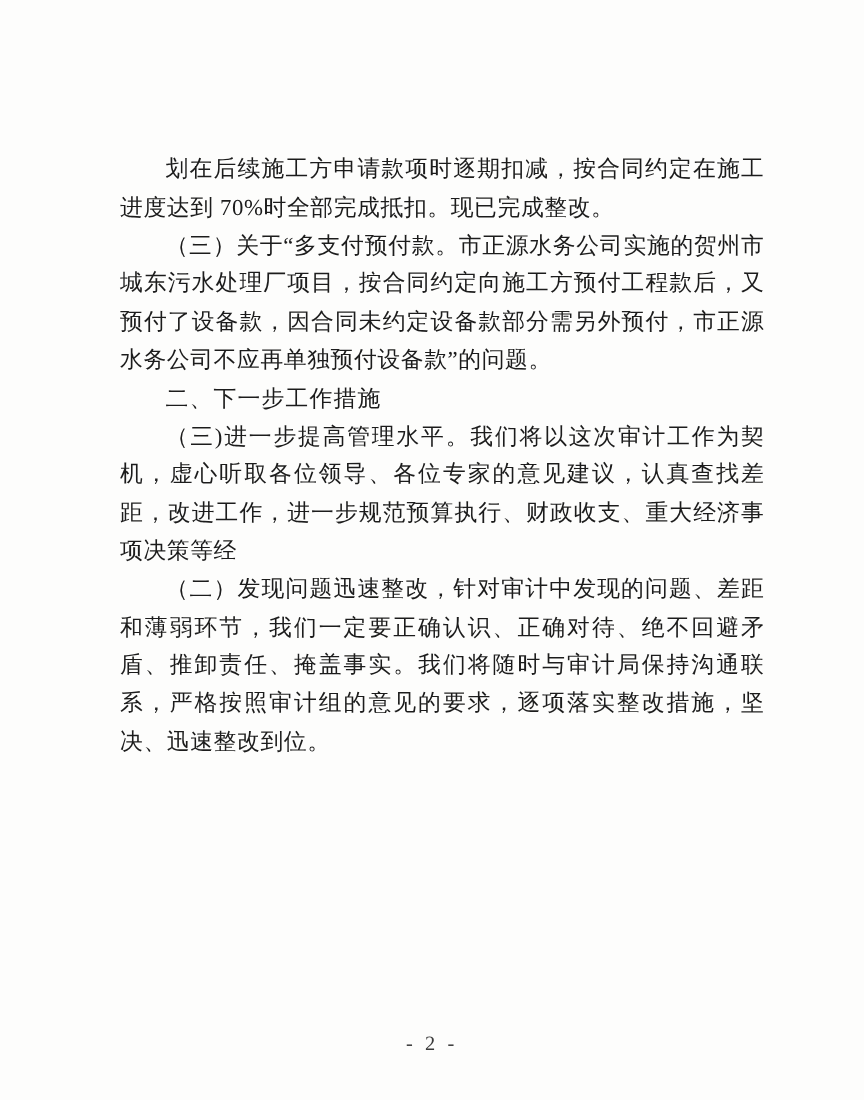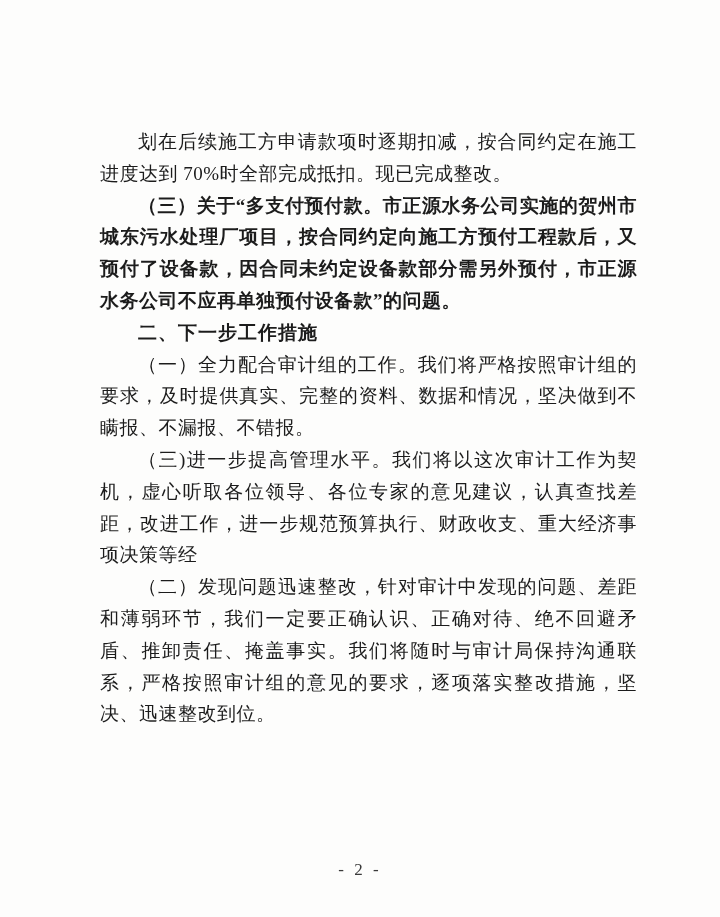--- a/index.html
+++ b/index.html
@@ -27,24 +27,24 @@
     text-align: justify;
     text-justify: inter-ideograph;
   }
   p.para {
     margin: 0;
     padding: 0;
     text-indent: 2em;
     letter-spacing: 0.5px;
   }
   p.style-bold {
-    font-weight: 700;
+    font-weight: 400;
   }
   p.style-heading {
-    font-weight: 700;
+    font-weight: 400;
     font-family: "Liberation Sans", "DejaVu Sans", sans-serif;
     letter-spacing: 1px;
   }
   .footer {
     position: absolute;
     top: 859px;
     left: 0;
     width: 720px;
     text-align: center;
     font-size: 17px;
@@ -56,18 +56,17 @@
 </style>
 </head>
 <body>
 
 <div class="page">
   <div class="text-block">
 
   <p class="para style-body">划在后续施工方申请款项时逐期扣减，按合同约定在施工进度达到 70%时全部完成抵扣。现已完成整改。</p>
       <p class="para style-bold">（三）关于“多支付预付款。市正源水务公司实施的贺州市城东污水处理厂项目，按合同约定向施工方预付工程款后，又预付了设备款，因合同未约定设备款部分需另外预付，市正源水务公司不应再单独预付设备款”的问题。</p>
       <p class="para style-heading">二、下一步工作措施</p>
-      <p class="para style-body">（一）全力配合审计组的工作。我们将严格按照审计组的要求，及时提供真实、完整的资料、数据和情况，坚决做到不瞒报、不漏报、不错报。</p>
       <p class="para style-body">（三)进一步提高管理水平。我们将以这次审计工作为契机，虚心听取各位领导、各位专家的意见建议，认真查找差距，改进工作，进一步规范预算执行、财政收支、重大经济事项决策等经</p>
       <p class="para style-body">（二）发现问题迅速整改，针对审计中发现的问题、差距和薄弱环节，我们一定要正确认识、正确对待、绝不回避矛盾、推卸责任、掩盖事实。我们将随时与审计局保持沟通联系，严格按照审计组的意见的要求，逐项落实整改措施，坚决、迅速整改到位。</p>
     </div>
   <div class="footer">- 2 -</div>
 </div>
 
 </body></html>

